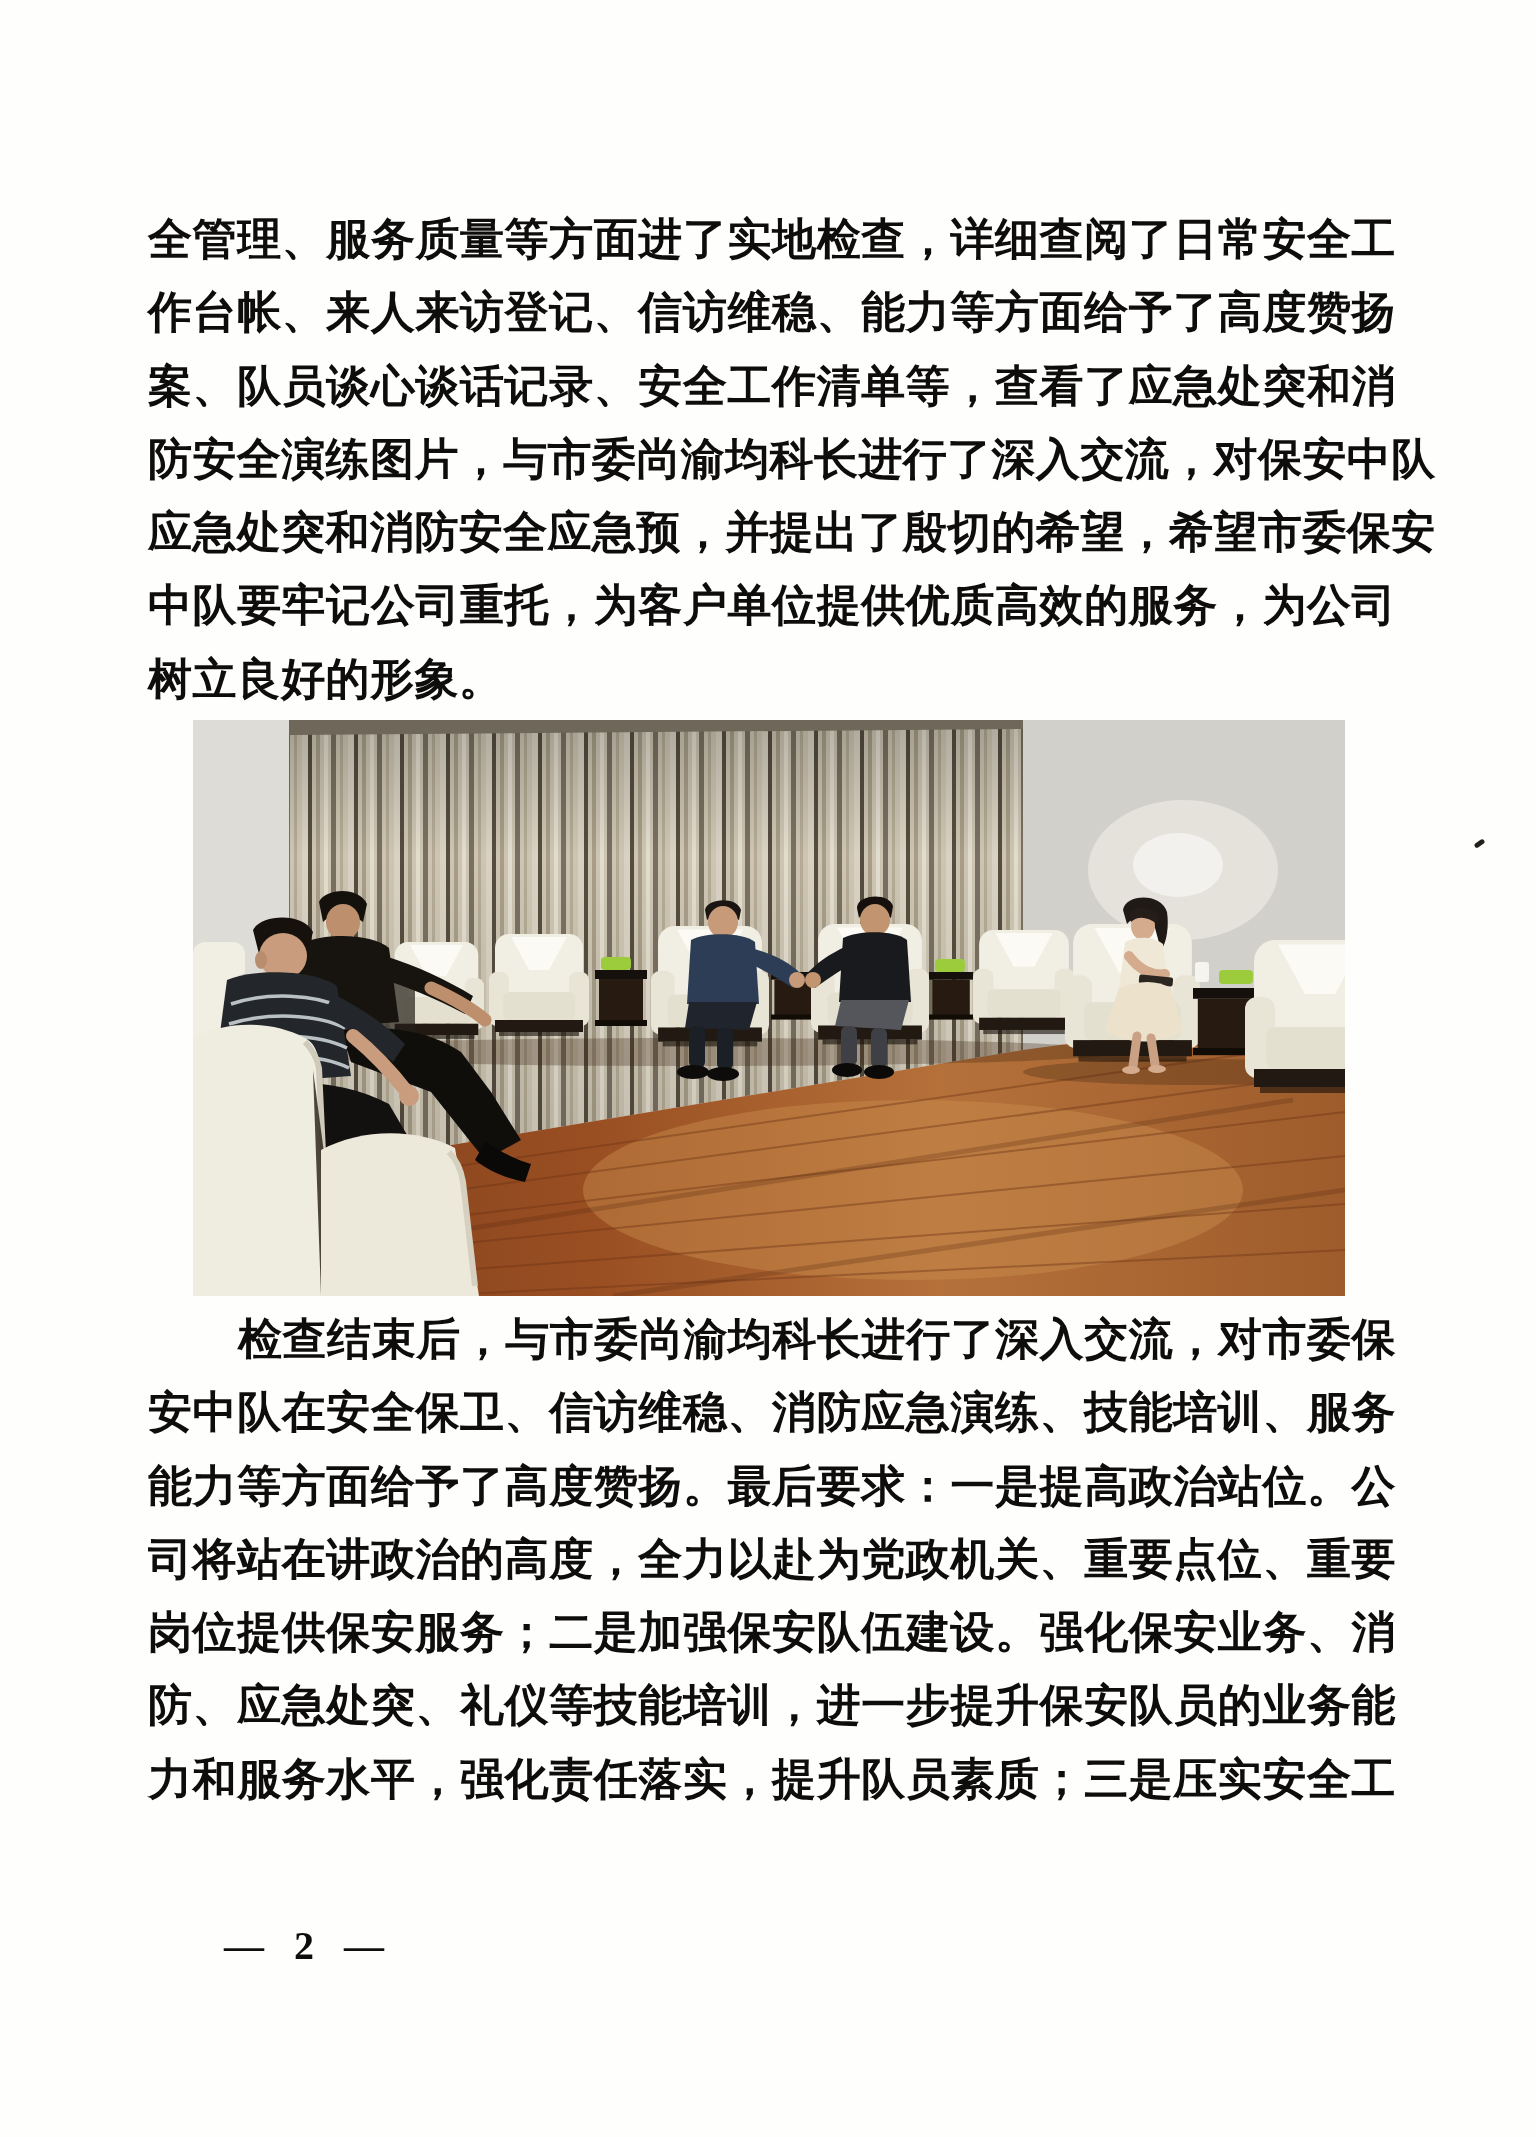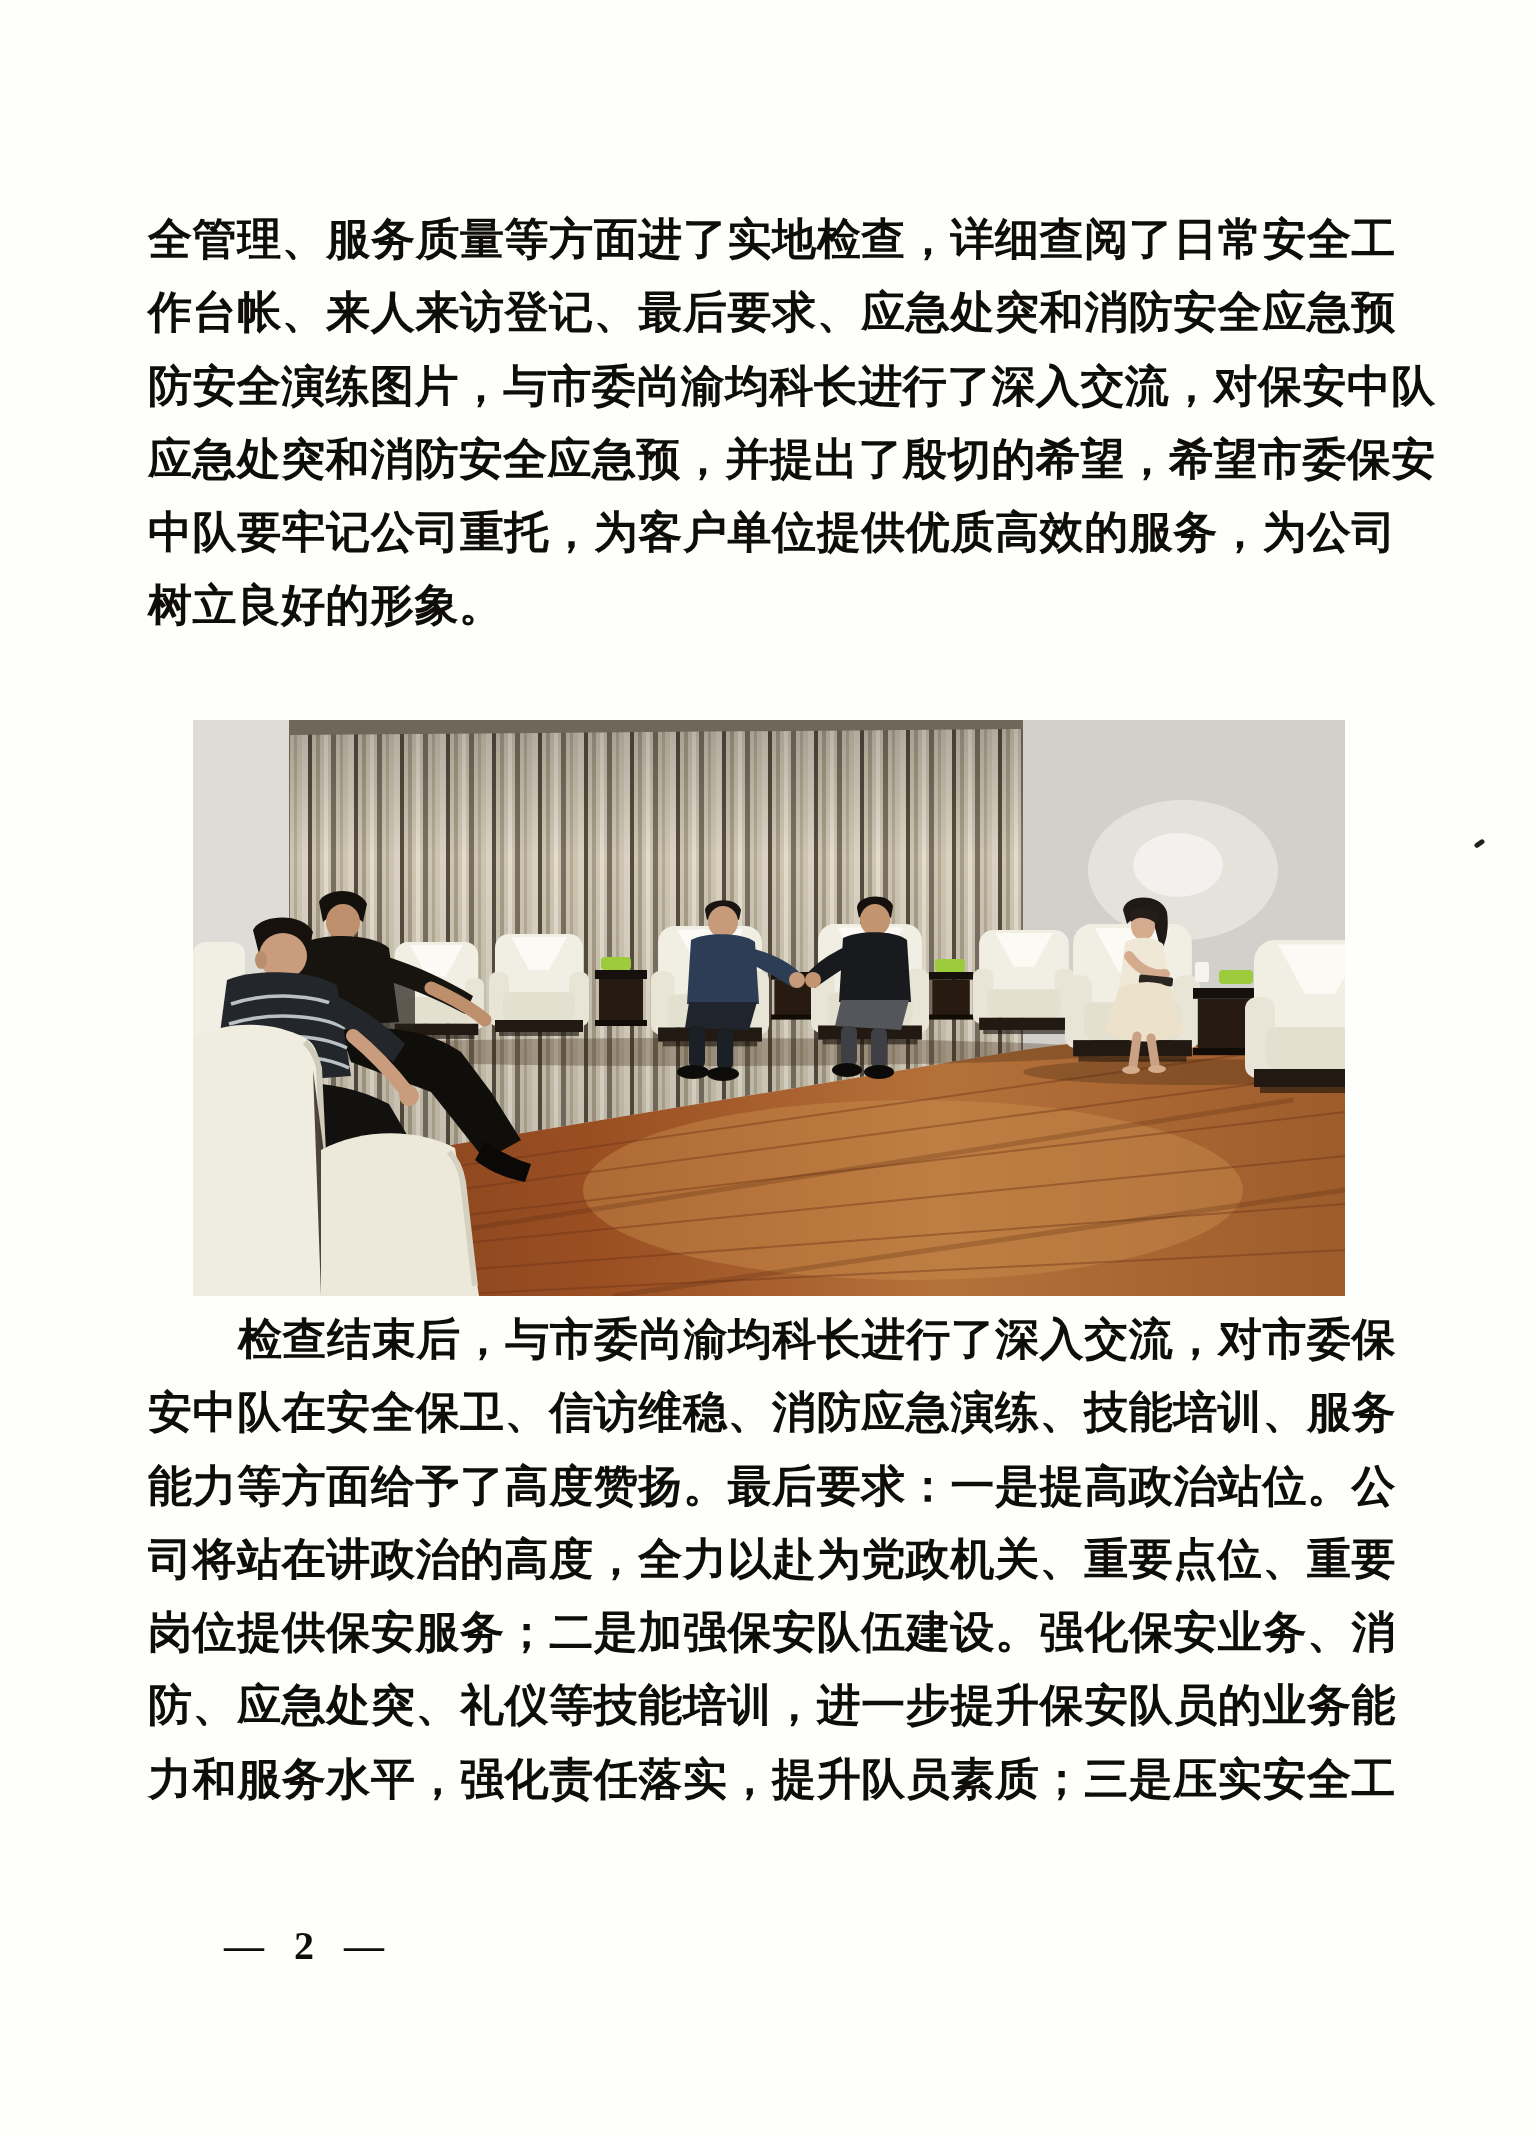--- a/index.html
+++ b/index.html
@@ -41,21 +41,22 @@
     background:#23201c;border-radius:3px;transform:rotate(-35deg);
   }
 </style>
 </head>
 <body>
 
 <div class="page">
 
   <div class="para p1">
     <div class="line">全管理、服务质量等方面进了实地检查，详细查阅了日常安全工</div>
-    <div class="line">作台帐、来人来访登记、最后要求、应急处突和消防安全应急预</div>
+    <div class="line">作台帐、来人来访登记、信访维稳、能力等方面给予了高度赞扬</div>
+    <div class="line">案、队员谈心谈话记录、安全工作清单等，查看了应急处突和消</div>
     <div class="line">防安全演练图片，与市委尚渝均科长进行了深入交流，对保安中队</div>
     <div class="line">应急处突和消防安全应急预，并提出了殷切的希望，希望市委保安</div>
     <div class="line">中队要牢记公司重托，为客户单位提供优质高效的服务，为公司</div>
     <div class="line short">树立良好的形象。</div>
   </div>
 
   <figure class="photo">
     <svg viewBox="0 0 1152 576" preserveAspectRatio="none">
       <defs>
         <linearGradient id="wallG" x1="0" y1="0" x2="0" y2="1">

